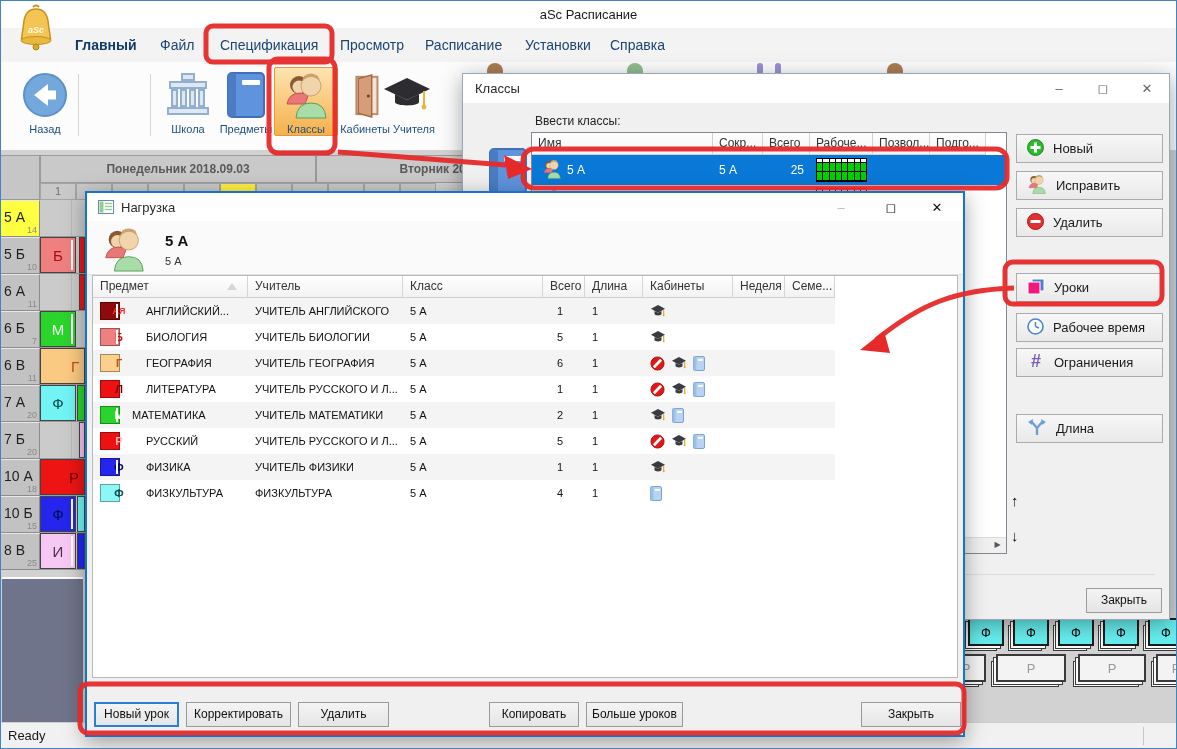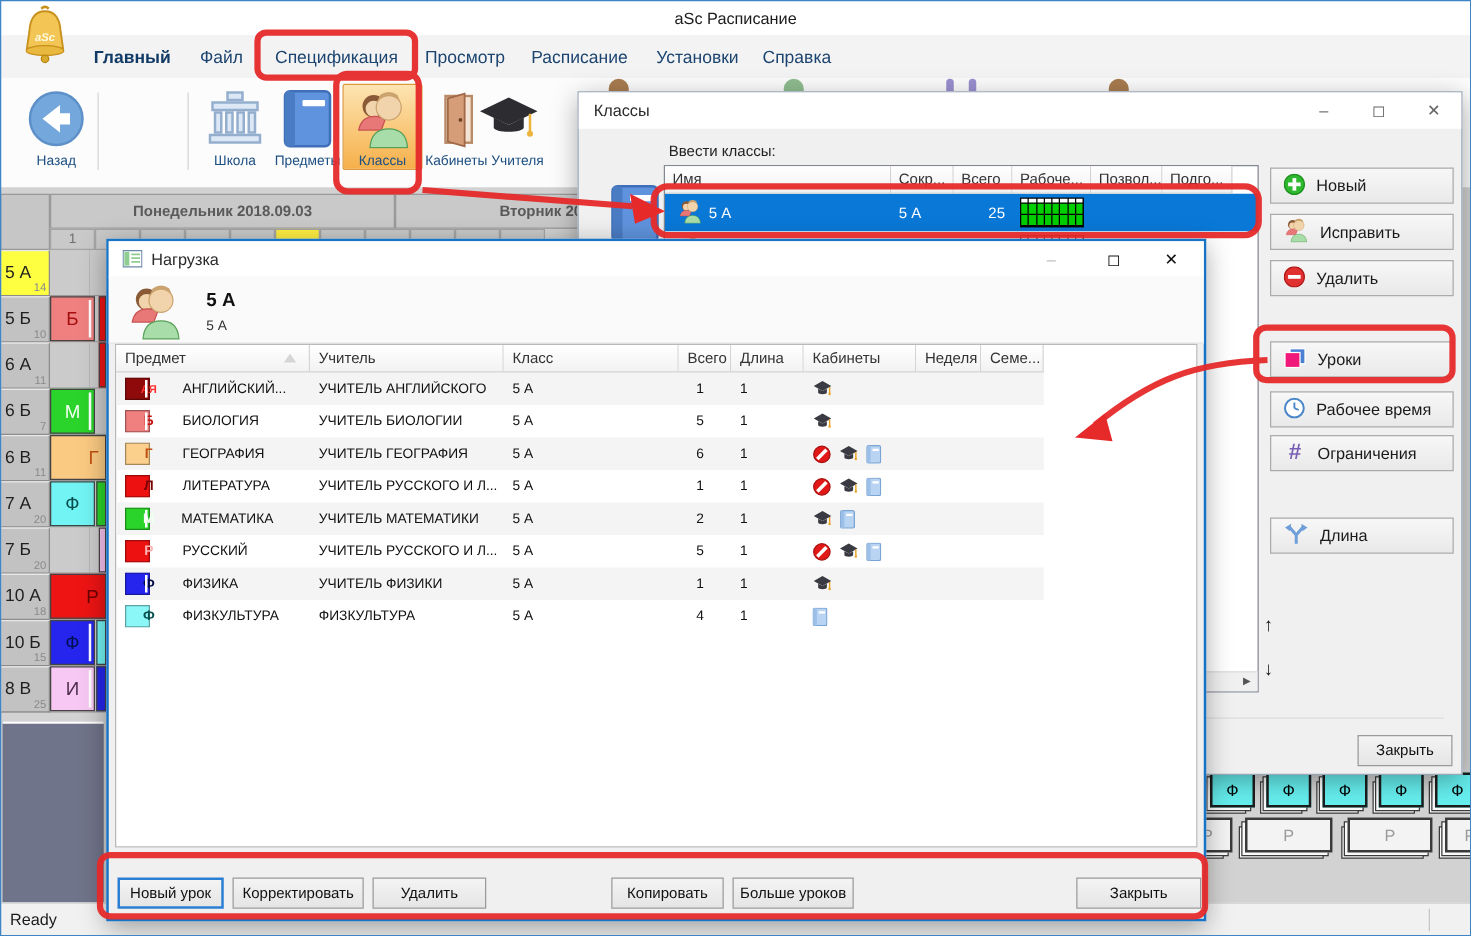--- a/index.html
+++ b/index.html
@@ -675,21 +675,21 @@
               </svg>
             </span>
           </div>
         </div>
         <div class="ld-cell" style="width: 52px;"></div>
         <div class="ld-cell" style="width: 50px;"></div>
       </div>
       <div class="ld-row odd">
         <div class="ld-cell" style="width: 155px;">
           <div class="sbox" style="background: rgb(42, 212, 42); color: rgb(240, 255, 240); font-size: 11px;">М<div class="stripe"></div></div>
-          <span style="margin-left: 17px;">МАТЕМАТИКА</span>
+          <span style="margin-left: 4px;">МАТЕМАТИКА</span>
         </div>
         <div class="ld-cell" style="width: 155px;">УЧИТЕЛЬ МАТЕМАТИКИ</div>
         <div class="ld-cell" style="width: 140px;">5 А</div>
         <div class="ld-cell" style="width: 42px; padding-left: 14px;">2</div>
         <div class="ld-cell" style="width: 58px;">1</div>
         <div class="ld-cell" style="width: 90px;">
           <div class="roomicons">
             <span style="display: flex;">
               <svg width="16" height="14" viewBox="0 0 18 16">
                 <polygon points="9,1 17,5.5 9,10 1,5.5" fill="#3a3a42"></polygon>

